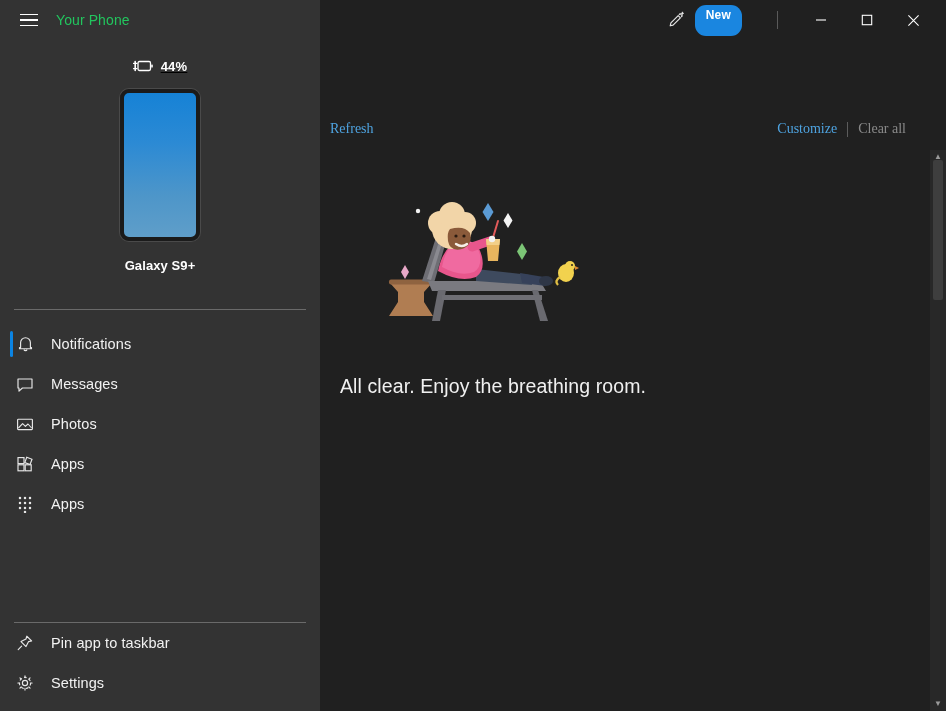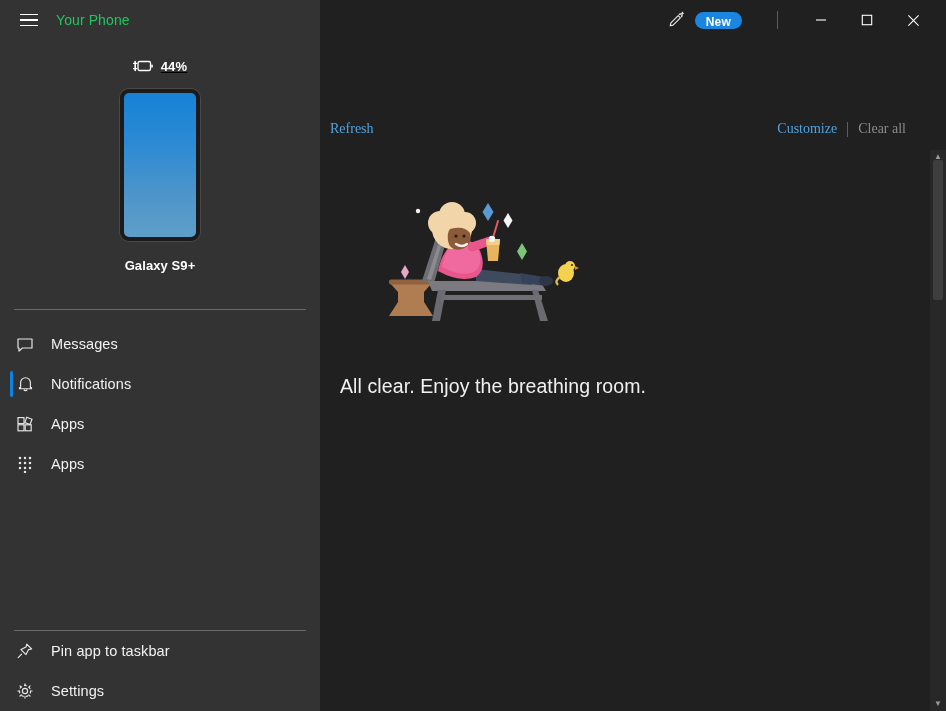--- a/index.html
+++ b/index.html
@@ -64,36 +64,36 @@
   }
   .nav-item.selected .sel-bar { display:block; }
   .nav-ico {
     width:30px; height:24px; display:flex; align-items:center; justify-content:center;
     margin-left:0;
   }
   .nav-label { color:#f2f2f2; font-size:14.5px; margin-left:11px; letter-spacing:.1px; }
 
   .nav-spacer { flex:1 1 auto; }
   .div-bottom { margin-bottom:0; }
-  .bottom-nav { }
+  .bottom-nav { padding-bottom:8px; }
 
   
   #main { position:relative; flex:1 1 auto; background:#202020; height:711px; }
   .main-topbar {
     position:absolute; top:0; left:0; right:0; height:40px;
     display:flex; align-items:center; justify-content:flex-end;
     padding-right:10px; gap:0;
   }
   .pen-btn {
     width:30px; height:30px; display:flex; align-items:center; justify-content:center;
     cursor:pointer; margin-right:4px;
   }
   .new-badge {
     background:#1a86e0; color:#ffffff; font-size:12px; font-weight:bold;
-    border-radius:11px; padding:3px 11px 0; letter-spacing:.2px; cursor:pointer;
+    border-radius:11px; padding:3px 11px 14px; letter-spacing:.2px; cursor:pointer;
   }
   .topsep { width:1px; height:18px; background:#5a5a5a; margin:0 20px 0 35px; }
   .wbtn {
     width:46px; height:32px; display:flex; align-items:center; justify-content:center;
     cursor:pointer;
   }
 
   .actions-row {
     position:absolute; top:117px; left:0; right:0; height:24px;
     display:flex; align-items:center;font-family:Liberation Serif, serif;
@@ -157,41 +157,51 @@
     <div class="phone-wrap">
       <div class="phone"></div>
     </div>
 
     <div class="device-name">Galaxy S9+</div>
 
     <div class="divider div-top"></div>
 
     <div class="nav">
 
-      <div class="nav-item">
-
-        <div class="nav-ico">
-          <svg width="18" height="17" viewBox="0 0 18 17">
-            <path d="M2 3 h14 v9 H6.4 L3 15.2 V12 H2 z" fill="none" stroke="#e8e8e8" stroke-width="1.15" stroke-linejoin="round"></path>
-          </svg>
-        </div>
-        <div class="nav-label">Messages</div>
-      </div>
-
       <div class="nav-item selected">
         <div class="sel-bar"></div>
         <div class="nav-ico">
           <svg width="17" height="18" viewBox="0 0 17 18">
             <path d="M3.6 12.6 V7.6 a4.9 4.9 0 0 1 9.8 0 v5 h1.1 v1.1 H2.5 v-1.1 z" fill="none" stroke="#e8e8e8" stroke-width="1.15" stroke-linejoin="round"></path>
             <path d="M6.9 14.5 a1.7 1.7 0 0 0 3.2 0" fill="none" stroke="#e8e8e8" stroke-width="1.15"></path>
           </svg>
         </div>
         <div class="nav-label">Notifications</div>
       </div>
 
+      <div class="nav-item">
+
+        <div class="nav-ico">
+          <svg width="18" height="17" viewBox="0 0 18 17">
+            <path d="M2 3 h14 v9 H6.4 L3 15.2 V12 H2 z" fill="none" stroke="#e8e8e8" stroke-width="1.15" stroke-linejoin="round"></path>
+          </svg>
+        </div>
+        <div class="nav-label">Messages</div>
+      </div>
+
+      <div class="nav-item">
+
+        <div class="nav-ico">
+          <svg width="18" height="16" viewBox="0 0 18 16">
+            <rect x="1.6" y="3.2" width="14.8" height="10.4" rx="0.8" fill="none" stroke="#e8e8e8" stroke-width="1.15"></rect>
+            <path d="M2.4 12 L6.6 7.6 L9.4 10.4 L12 8 L15.6 12" fill="none" stroke="#e8e8e8" stroke-width="1.1" stroke-linejoin="round"></path>
+          </svg>
+        </div>
+        <div class="nav-label">Photos</div>
+      </div>
 
       <div class="nav-item">
 
         <div class="nav-ico">
           <svg width="18" height="18" viewBox="0 0 18 18">
             <rect x="2" y="2.6" width="6" height="6" fill="none" stroke="#e8e8e8" stroke-width="1.15"></rect>
             <rect x="2" y="9.8" width="6" height="6" fill="none" stroke="#e8e8e8" stroke-width="1.15"></rect>
             <rect x="9.2" y="9.8" width="6" height="6" fill="none" stroke="#e8e8e8" stroke-width="1.15"></rect>
             <rect x="9.6" y="3.1" width="5.6" height="5.6" fill="none" stroke="#e8e8e8" stroke-width="1.15" transform="rotate(20 12.4 5.9)"></rect>
           </svg>

